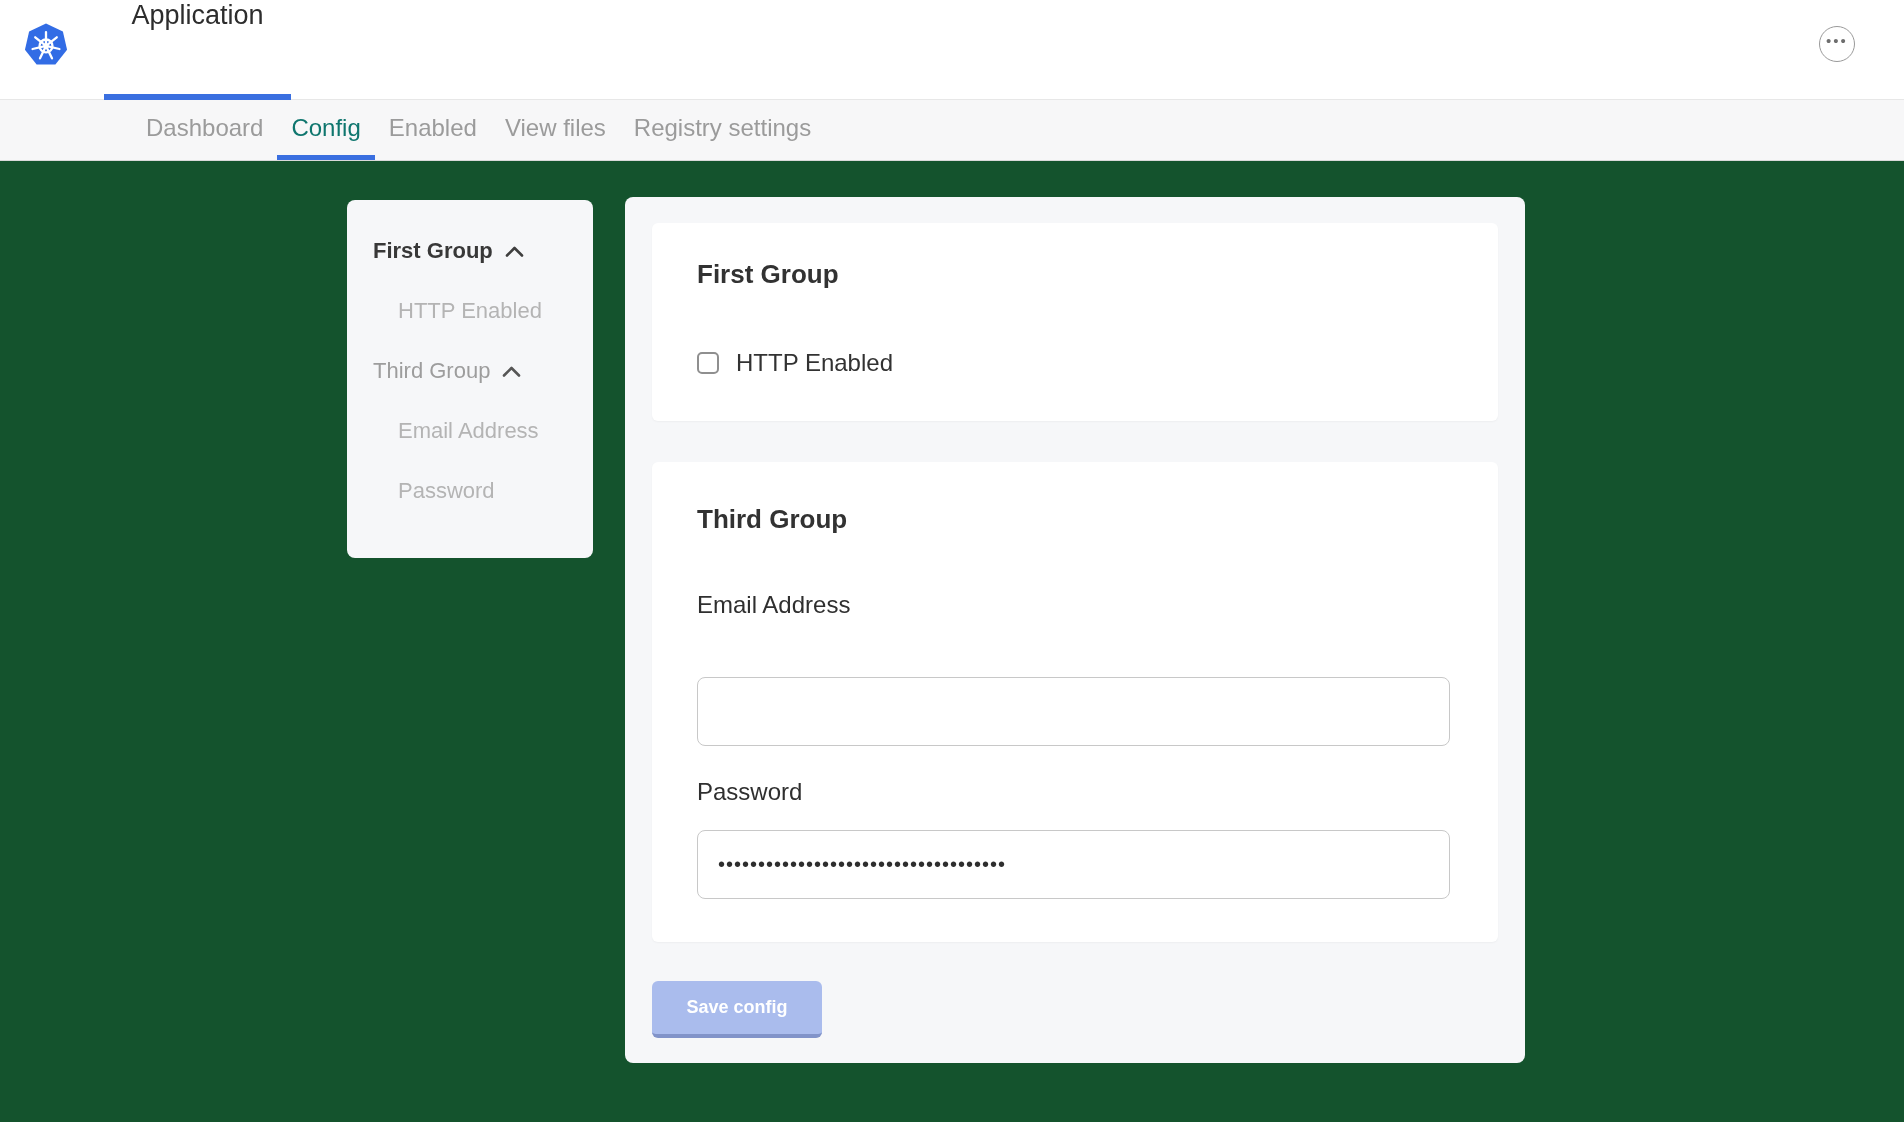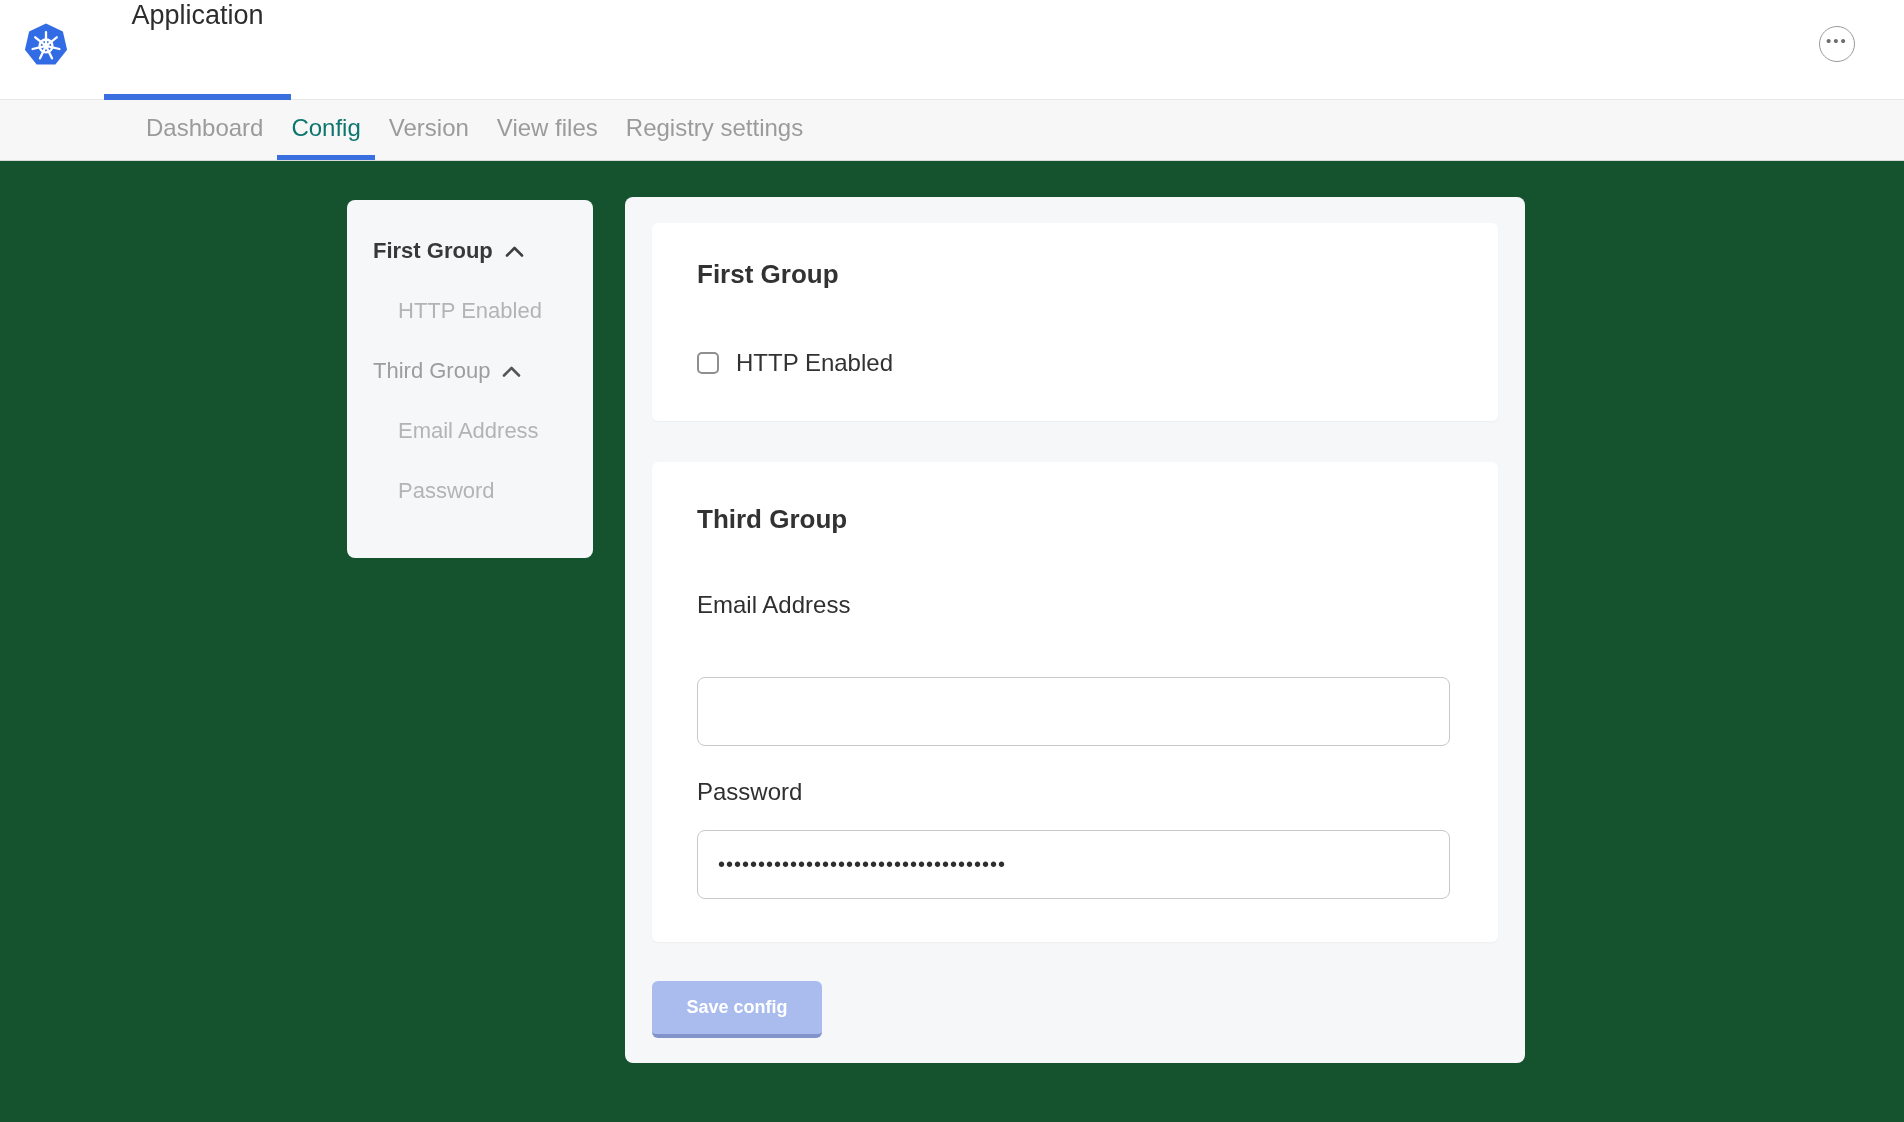--- a/index.html
+++ b/index.html
@@ -209,21 +209,21 @@
   </div>
 
   <div class="overflow-btn">
     <span class="dots">•••</span>
   </div>
 </div>
 
 <div class="subnav">
   <div class="subnav-tab">Dashboard</div>
   <div class="subnav-tab active">Config</div>
-  <div class="subnav-tab">Version</div>
+  <div class="subnav-tab">Enabled</div>
   <div class="subnav-tab">View files</div>
   <div class="subnav-tab">Registry settings</div>
 </div>
 
 <div class="content">
 
   <div class="config-outline">
     <div class="outline-item outline-group-active">
       <span>First Group</span>
       <span class="chev">

